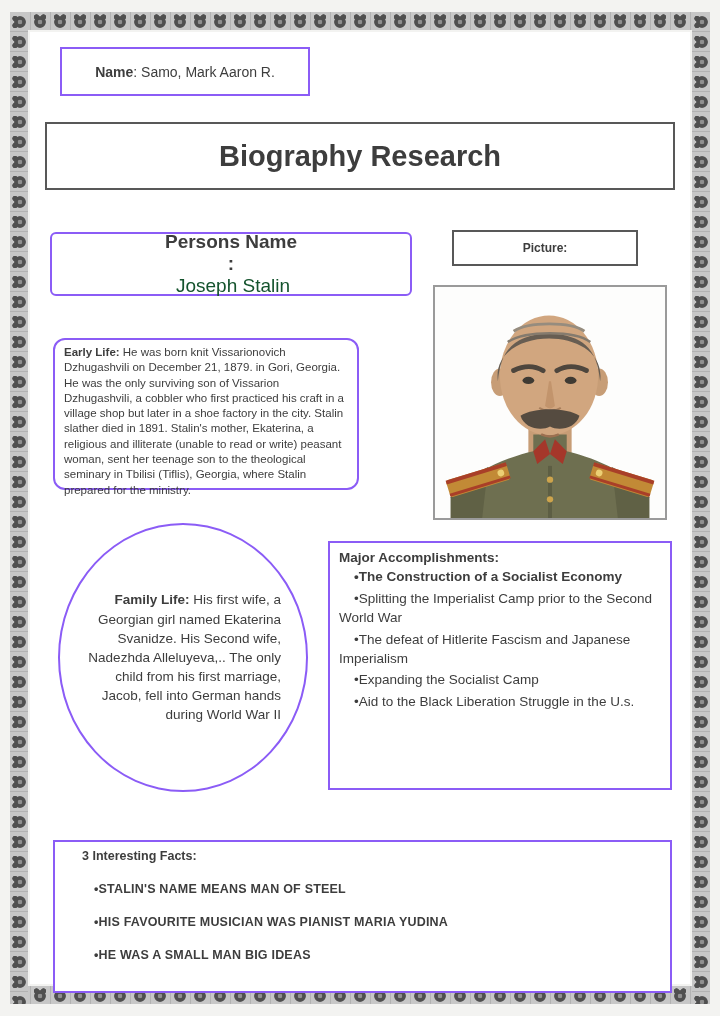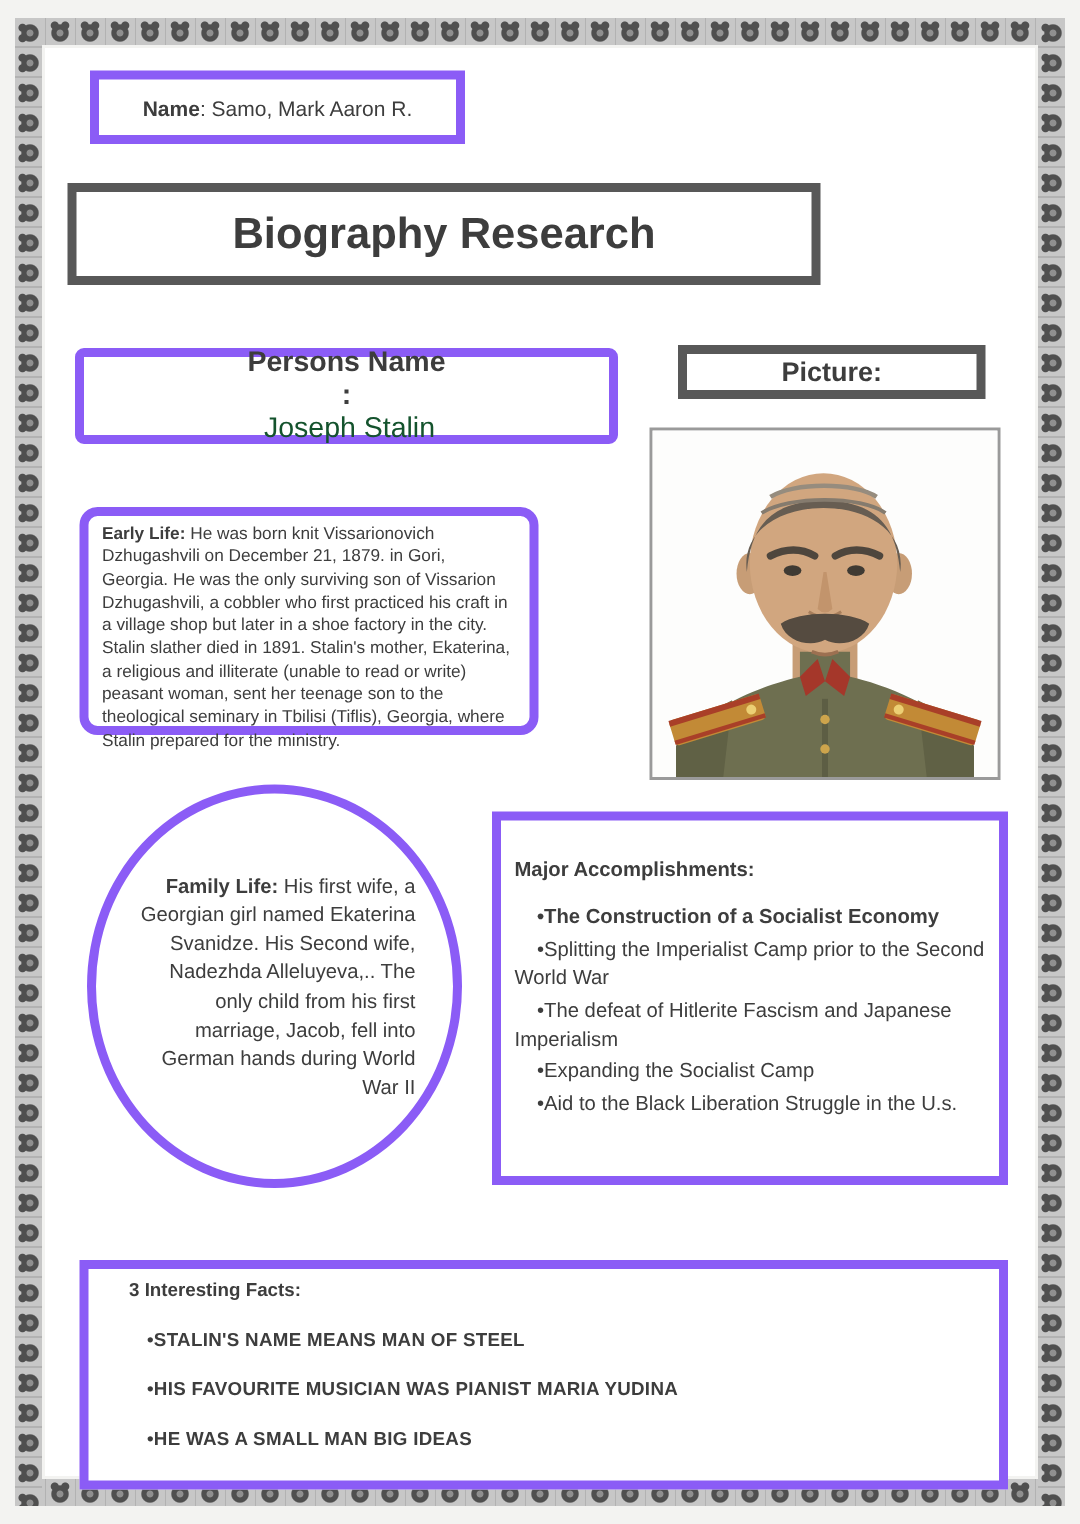--- a/index.html
+++ b/index.html
@@ -29,44 +29,44 @@
       radial-gradient(circle at 5px 13.5px, #4f4f4f 2.4px, rgba(0,0,0,0) 3px),
       radial-gradient(circle at 10px 10px, #4f4f4f 5.4px, rgba(0,0,0,0) 6.2px),
       linear-gradient(0deg, #b2b2b2 1px, rgba(0,0,0,0) 1px);
     background-size:18px 20px,18px 20px,18px 20px,18px 20px,18px 20px;
   }
   .frame-top    { left:10px; right:10px; top:12px;    height:18px; }
   .frame-bottom { left:10px; right:10px; bottom:12px; height:18px; }
   .frame-left   { top:12px; bottom:12px; left:10px;   width:18px; }
   .frame-right  { top:12px; bottom:12px; right:10px;  width:18px; }
 
-  .box { position:absolute; border:6px solid #8b5cf6; background:#fff; box-sizing:border-box; }
+  .box { position:absolute; border:2px solid #8b5cf6; background:#fff; box-sizing:border-box; }
   .flex-center { display:flex; align-items:center; justify-content:center; }
   .b { font-weight:bold; }
 
   .name-box   { left:60px;  top:47px;  width:250px; height:49px; font-size:14px; }
-  .title-box  { left:45px;  top:122px; width:502px; height:68px; font-size:29px; font-weight:bold; border-color:#585858; }
+  .title-box  { left:45px;  top:122px; width:630px; height:68px; font-size:29px; font-weight:bold; border-color:#585858; }
   .persons-box{ left:50px;  top:232px; width:362px; height:64px; font-size:19px; border-radius:6px;flex-direction:column; }
   .persons-box .person-name { color:#14532d; margin-left:4px; }
-  .picture-label-box { left:452px; top:230px; width:205px; height:36px; font-size:18px; font-weight:bold; border-color:#585858; }
+  .picture-label-box { left:452px; top:230px; width:186px; height:36px; font-size:12px; font-weight:bold; border-color:#585858; }
   .portrait-box { left:433px; top:285px; width:234px; height:235px; border:2px solid #9a9a9a; }
   .portrait-box svg { display:block; width:100%; height:100%; }
 
   .early-box { left:53px; top:338px; width:306px; height:152px; border-radius:12px;
                padding:5px 9px; font-size:11.5px; line-height:1.33; }
 
   .family-circle { left:58px; top:523px; width:250px; height:269px; border-radius:50%;
                    display:flex; align-items:center; padding:10px 25px;
                    text-align:right; font-size:13.5px; line-height:1.42; }
 
-  .accomp-box { left:328px; top:541px; width:344px; height:249px; padding:25px 9px; font-size:13.5px; }
+  .accomp-box { left:328px; top:541px; width:344px; height:249px; padding:7px 9px; font-size:13.5px; }
   .accomp-heading { font-weight:bold; }
   .accomp-item { margin:3px 0; line-height:1.4; text-indent:15px; }
   .accomp-item::before { content:"\2022 "; }
-  .accomp-item.first { margin-top:15px; font-weight:bold; }
+  .accomp-item.first { margin-top:3px; font-weight:bold; }
 
   .facts-box { left:53px; top:812px; width:619px; height:153px; padding:7px 27px; font-size:12.5px;margin-top:28px; }
   .facts-heading { font-weight:bold; }
   .fact-item { margin-top:19px; font-weight:bold; letter-spacing:0.2px; text-indent:12px; }
   .fact-item::before { content:"\2022 "; }
 </style>
 </head>
 <body>
 
 <div class="canvas">

